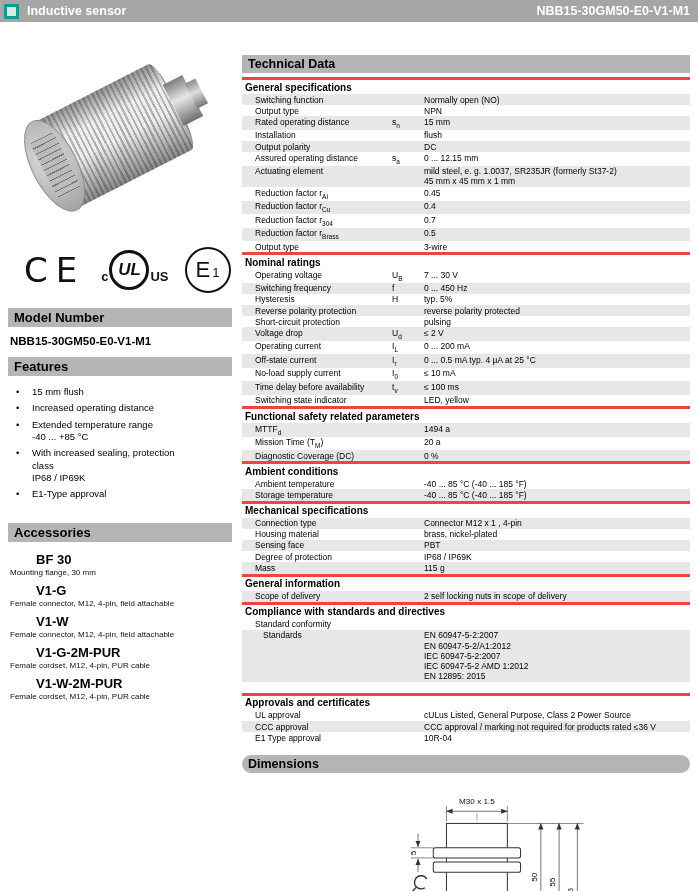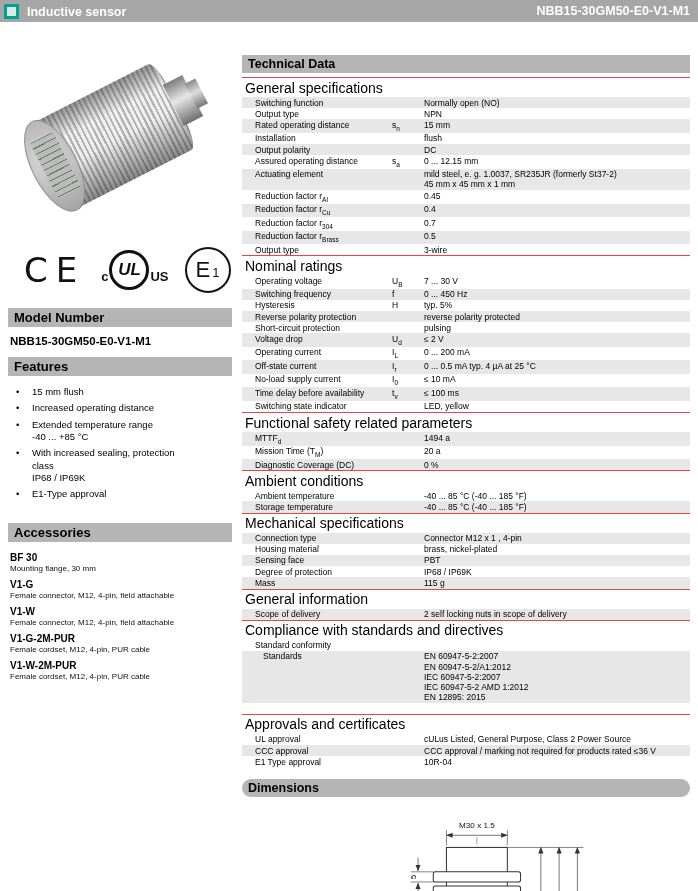--- a/index.html
+++ b/index.html
@@ -5,21 +5,21 @@
   :root{
     --header-bar:#a6a6a6; --section-bar:#b5b5b5; --row-stripe:#e7e7e7;
     --icon-teal:#00a095; --icon-fill:#d6eae2; --line:#444;
   }
   *{box-sizing:border-box; margin:0; padding:0;}
   body{background:#888; font-family:"Liberation Sans",sans-serif; -webkit-font-smoothing:antialiased;}
   .page{width:698px; height:891px; background:#fff; position:relative; overflow:hidden; margin:0 auto;}
 
   
   .topbar{height:22px; background:var(--header-bar); display:flex; align-items:center; justify-content:space-between; padding:0 8px 0 4px;}
-  .topbar .left{display:flex; align-items:flex-end; gap:8px;}
+  .topbar .left{display:flex; align-items:center; gap:8px;}
   .brandbox{width:15px; height:15px; background:var(--icon-fill); border:3px solid var(--icon-teal);}
   .topbar .ttl, .topbar .mdl{color:#fff; font-weight:bold; font-size:12.5px;}
 
   .cols{display:flex; padding:0 8px;}
   .leftcol{width:224px;}
   .rightcol{flex:1; margin-left:10px;}
 
   
   .photo{position:relative; width:216px; height:186px; margin-top:22px; overflow:hidden;}
   .cyl{position:absolute; left:16px; top:42px; width:186px; height:96px; transform:rotate(-27deg);}
@@ -54,27 +54,27 @@
   .model-value{font-weight:bold; font-size:11.5px; padding:8px 2px 10px 2px;}
 
   
   .features-list{list-style:none; padding:6px 2px 10px 6px;}
   .features-list li{position:relative; padding-left:18px; font-weight:normal; font-size:9.5px; line-height:1.3; margin:4px 0; white-space:pre-line;}
   .features-list li:before{content:"•"; position:absolute; left:2px; top:0;}
 
   
   .accessories-list{padding:4px 2px 0 2px;}
   .acc{margin-top:6px;}
-  .acc-name{font-weight:bold; font-size:10px;}
+  .acc-name{font-weight:bold; font-size:13px;margin-left:26px;}
   .acc-desc{font-size:8px; color:#111; margin-top:1px;}
 
   
   .td-title{margin-top:33px;}
   .ttable{margin-top:4px;}
-  .sec-h{font-weight:normal; font-size:14px; border-top:1px solid #ef4444; padding:1.5px 0 1.5px 3px;}
+  .sec-h{font-weight:bold; font-size:10px; border-top:3px solid #ef4444; padding:1.5px 0 1.5px 3px;}
   .sec-h.gap{margin-top:11px;}
   .trow{display:flex; font-size:8.5px; line-height:1.2; padding:0.5px 0; color:#000;}
   .trow.shaded{background:var(--row-stripe);}
   .trow .lbl{width:150px; padding-left:13px; flex-shrink:0;}
   .trow.ind .lbl{padding-left:21px;}
   .trow .sym{width:32px; flex-shrink:0;}
   .trow .val{flex:1; white-space:pre-line;}
   sub{font-size:6.5px;}
 
   

